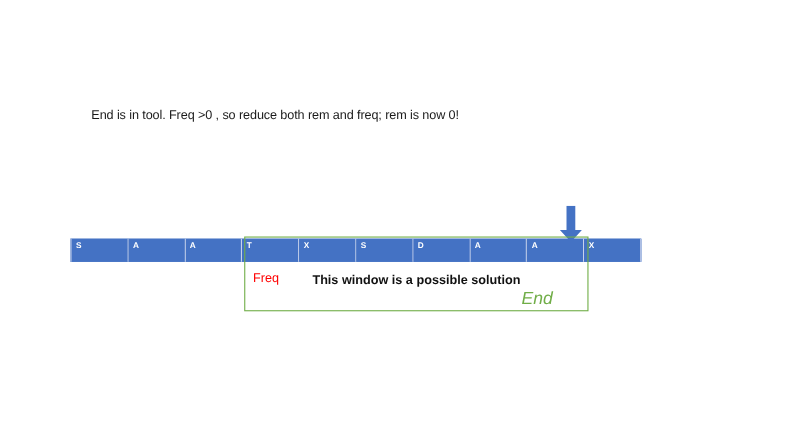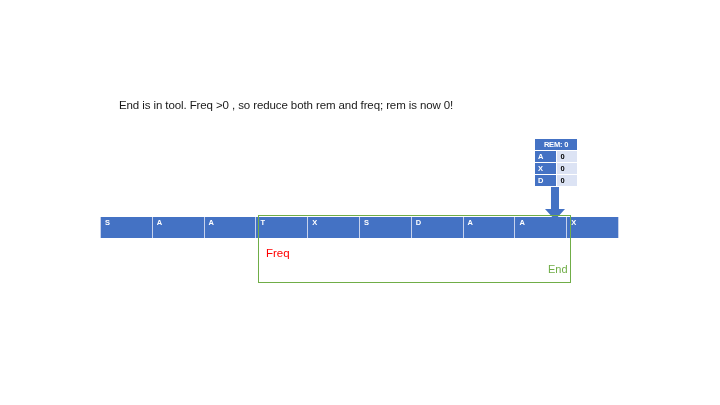--- a/index.html
+++ b/index.html
@@ -11,21 +11,20 @@
     height: 405px;
     background: #ffffff;
     font-family: "Liberation Sans", sans-serif;
     overflow: hidden;
   }
   #slide {
     position: relative;
     width: 666px;
     height: 405px;
     background: #ffffff;
-    margin-left: 36px;
   }
 
   
   .caption {
     position: absolute;
     font-size: 11.5px;
     color: #1a1a1a;
     white-space: nowrap;
     letter-spacing: -0.1px;
   }
@@ -137,52 +136,34 @@
     position: absolute;
     left: 284px;
     top: 249px;
     font-size: 11.5px;
     font-weight: bold;
     color: #111111;
     white-space: nowrap;
   }
   #window-end {
     position: absolute;
-    left: 512px;
+    left: 474px;
     top: 263px;
-    font-size: 11px;
+    font-size: 16px;
     color: #70AD47;
+    font-style: italic;
   }
 </style>
 </head>
 <body>
 
 <div id="slide">
 
   <div id="caption-top" class="caption">End is in tool. Freq &gt;0 , so reduce both rem and freq; rem is now 0!</div>
 
-  <table id="rem-table">
-    <tbody>
-      <tr>
-        <td class="rem-header" colspan="2">REM: 0</td>
-      </tr>
-      <tr>
-        <td class="rem-key">A</td>
-        <td class="rem-val">0</td>
-      </tr>
-      <tr>
-        <td class="rem-key">X</td>
-        <td class="rem-val">0</td>
-      </tr>
-      <tr>
-        <td class="rem-key">D</td>
-        <td class="rem-val">0</td>
-      </tr>
-    </tbody>
-  </table>
 
   <svg id="rem-arrow" viewBox="0 0 24 34">
     <polygon points="8,0 16,0 16,22 22,22 12,33 2,22 8,22" fill="#4472C4"></polygon>
   </svg>
 
   <div id="sequence-bar">
     <div class="seq-cell">
       <span class="seq-letter">S</span>
     </div>
     <div class="seq-cell">
@@ -209,16 +190,17 @@
     <div class="seq-cell">
       <span class="seq-letter">A</span>
     </div>
     <div class="seq-cell">
       <span class="seq-letter">X</span>
     </div>
   </div>
 
   <div id="window-box"></div>
   <div id="window-start">Freq</div>
+  <div id="window-text">This window is a possible solution</div>
   <div id="window-end">End</div>
 
 
 </div>
 
 </body></html>

